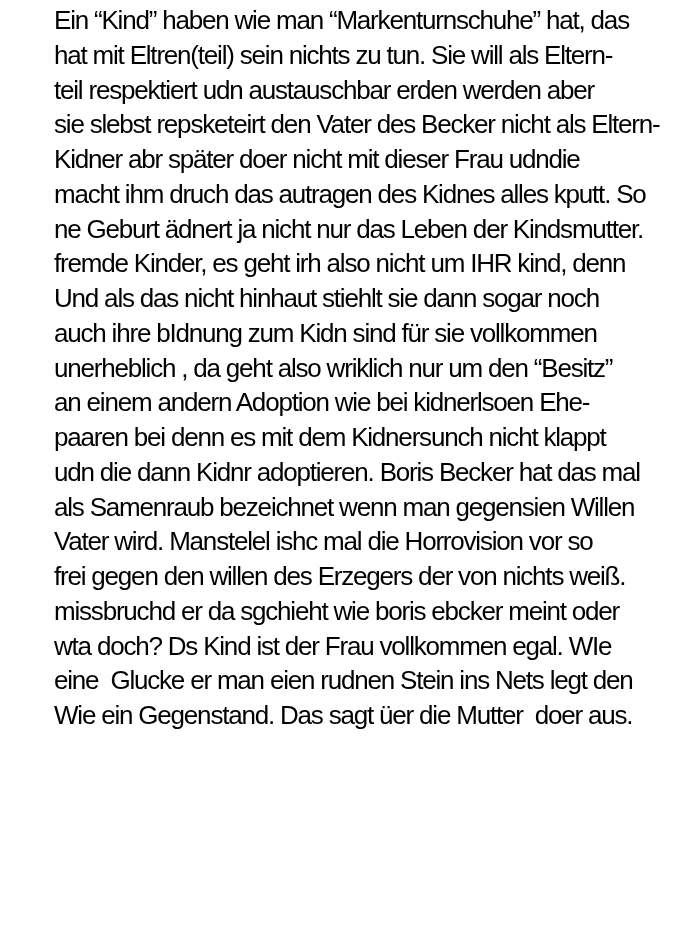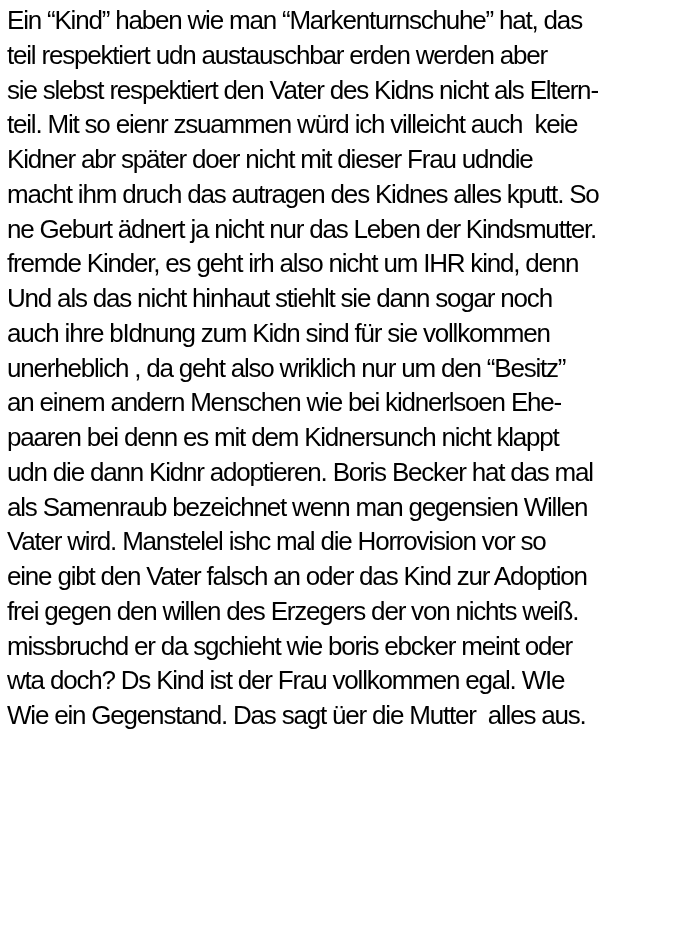--- a/index.html
+++ b/index.html
@@ -20,42 +20,43 @@
     font-family: "Liberation Sans", sans-serif;
     font-size: 26px;
     letter-spacing: -1.2px;
     line-height: 34.75px;
     color: #000000;
     font-weight: 400;
   }
   .text-line {
     white-space: pre; 
     height: 34.75px;
+    margin-left: 47px;
   }
 </style>
 </head>
 <body>
 
 <div class="page">
   <div class="text-block">
     <div class="text-line">Ein “Kind” haben wie man “Markenturnschuhe” hat, das</div>
+    <div class="text-line">hat mit Eltren(teil) sein nichts zu tun. Sie will als Eltern-</div>
     <div class="text-line">teil respektiert udn austauschbar erden werden aber</div>
-    <div class="text-line">sie slebst respektiert den Vater des Kidns nicht als Eltern-</div>
-    <div class="text-line">teil. Mit so eienr zsuammen würd ich villeicht auch  keie</div>
+    <div class="text-line">sie slebst repsketeirt den Vater des Becker nicht als Eltern-</div>
     <div class="text-line">Kidner abr später doer nicht mit dieser Frau udndie</div>
     <div class="text-line">macht ihm druch das autragen des Kidnes alles kputt. So</div>
     <div class="text-line">ne Geburt ädnert ja nicht nur das Leben der Kindsmutter.</div>
     <div class="text-line">fremde Kinder, es geht irh also nicht um IHR kind, denn</div>
     <div class="text-line">Und als das nicht hinhaut stiehlt sie dann sogar noch</div>
     <div class="text-line">auch ihre bIdnung zum Kidn sind für sie vollkommen</div>
     <div class="text-line">unerheblich , da geht also wriklich nur um den “Besitz”</div>
-    <div class="text-line">an einem andern Menschen wie bei kidnerlsoen Ehe-</div>
+    <div class="text-line">an einem andern Adoption wie bei kidnerlsoen Ehe-</div>
     <div class="text-line">paaren bei denn es mit dem Kidnersunch nicht klappt</div>
     <div class="text-line">udn die dann Kidnr adoptieren. Boris Becker hat das mal</div>
     <div class="text-line">als Samenraub bezeichnet wenn man gegensien Willen</div>
     <div class="text-line">Vater wird. Manstelel ishc mal die Horrovision vor so</div>
-    <div class="text-line">eine gibt den Vater falsch an oder das Kind zur Adoption</div>
     <div class="text-line">frei gegen den willen des Erzegers der von nichts weiß.</div>
     <div class="text-line">missbruchd er da sgchieht wie boris ebcker meint oder</div>
     <div class="text-line">wta doch? Ds Kind ist der Frau vollkommen egal. WIe</div>
-    <div class="text-line">Wie ein Gegenstand. Das sagt üer die Mutter  alles aus.</div>
+    <div class="text-line">eine  Glucke er man eien rudnen Stein ins Nets legt den</div>
+    <div class="text-line">Wie ein Gegenstand. Das sagt üer die Mutter  doer aus.</div>
   </div>
 </div>
 
 </body></html>

